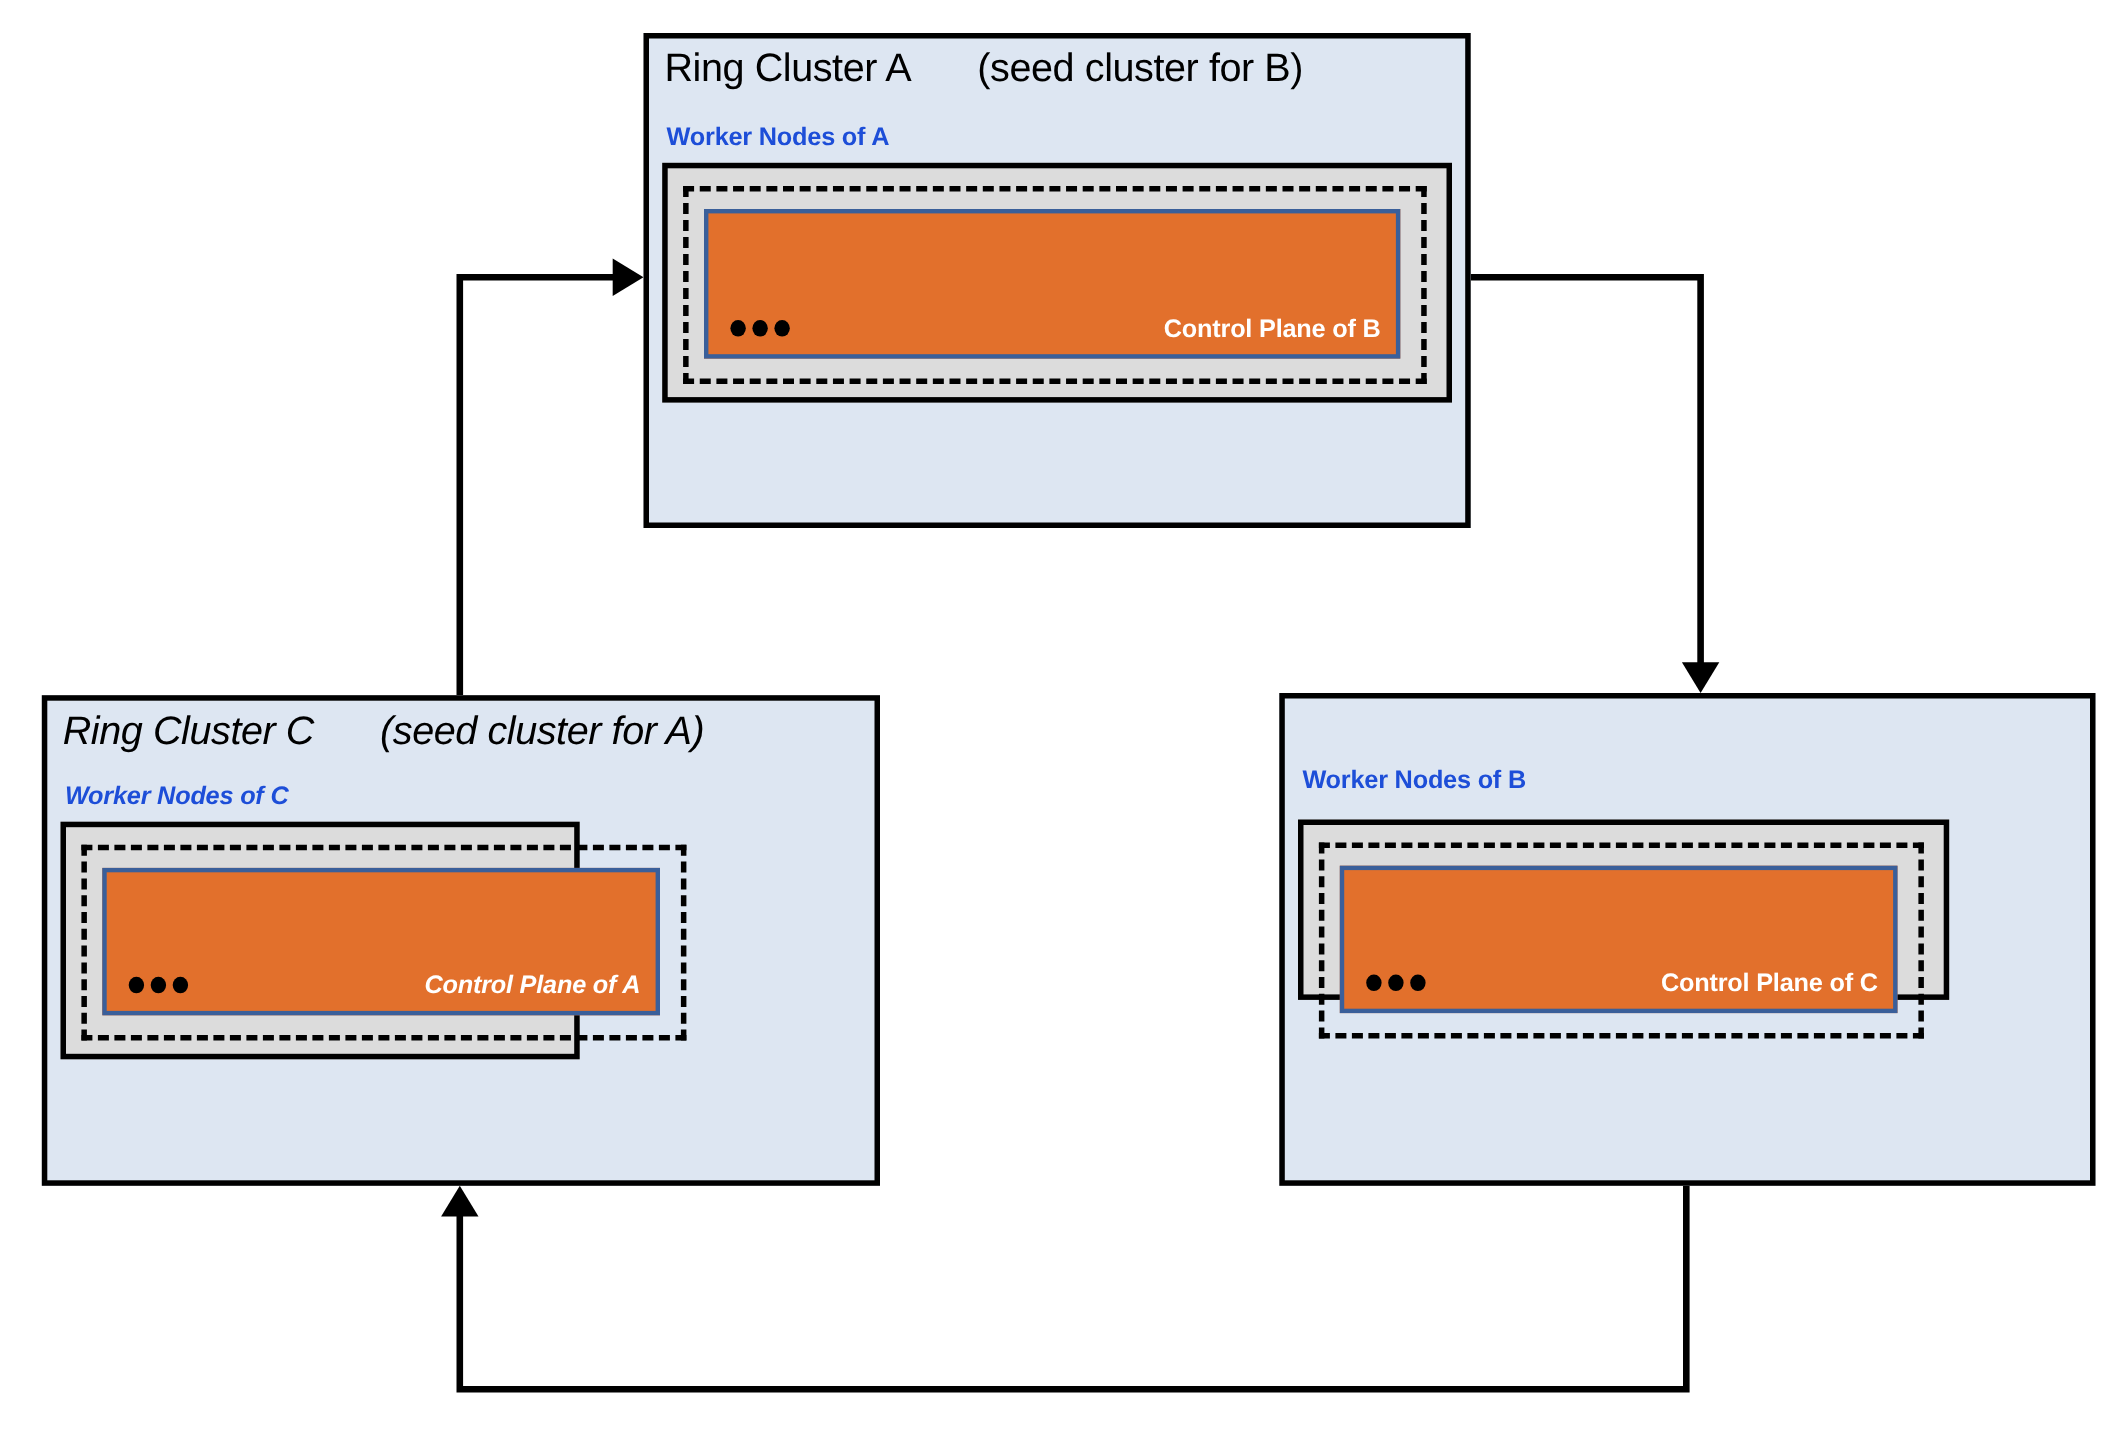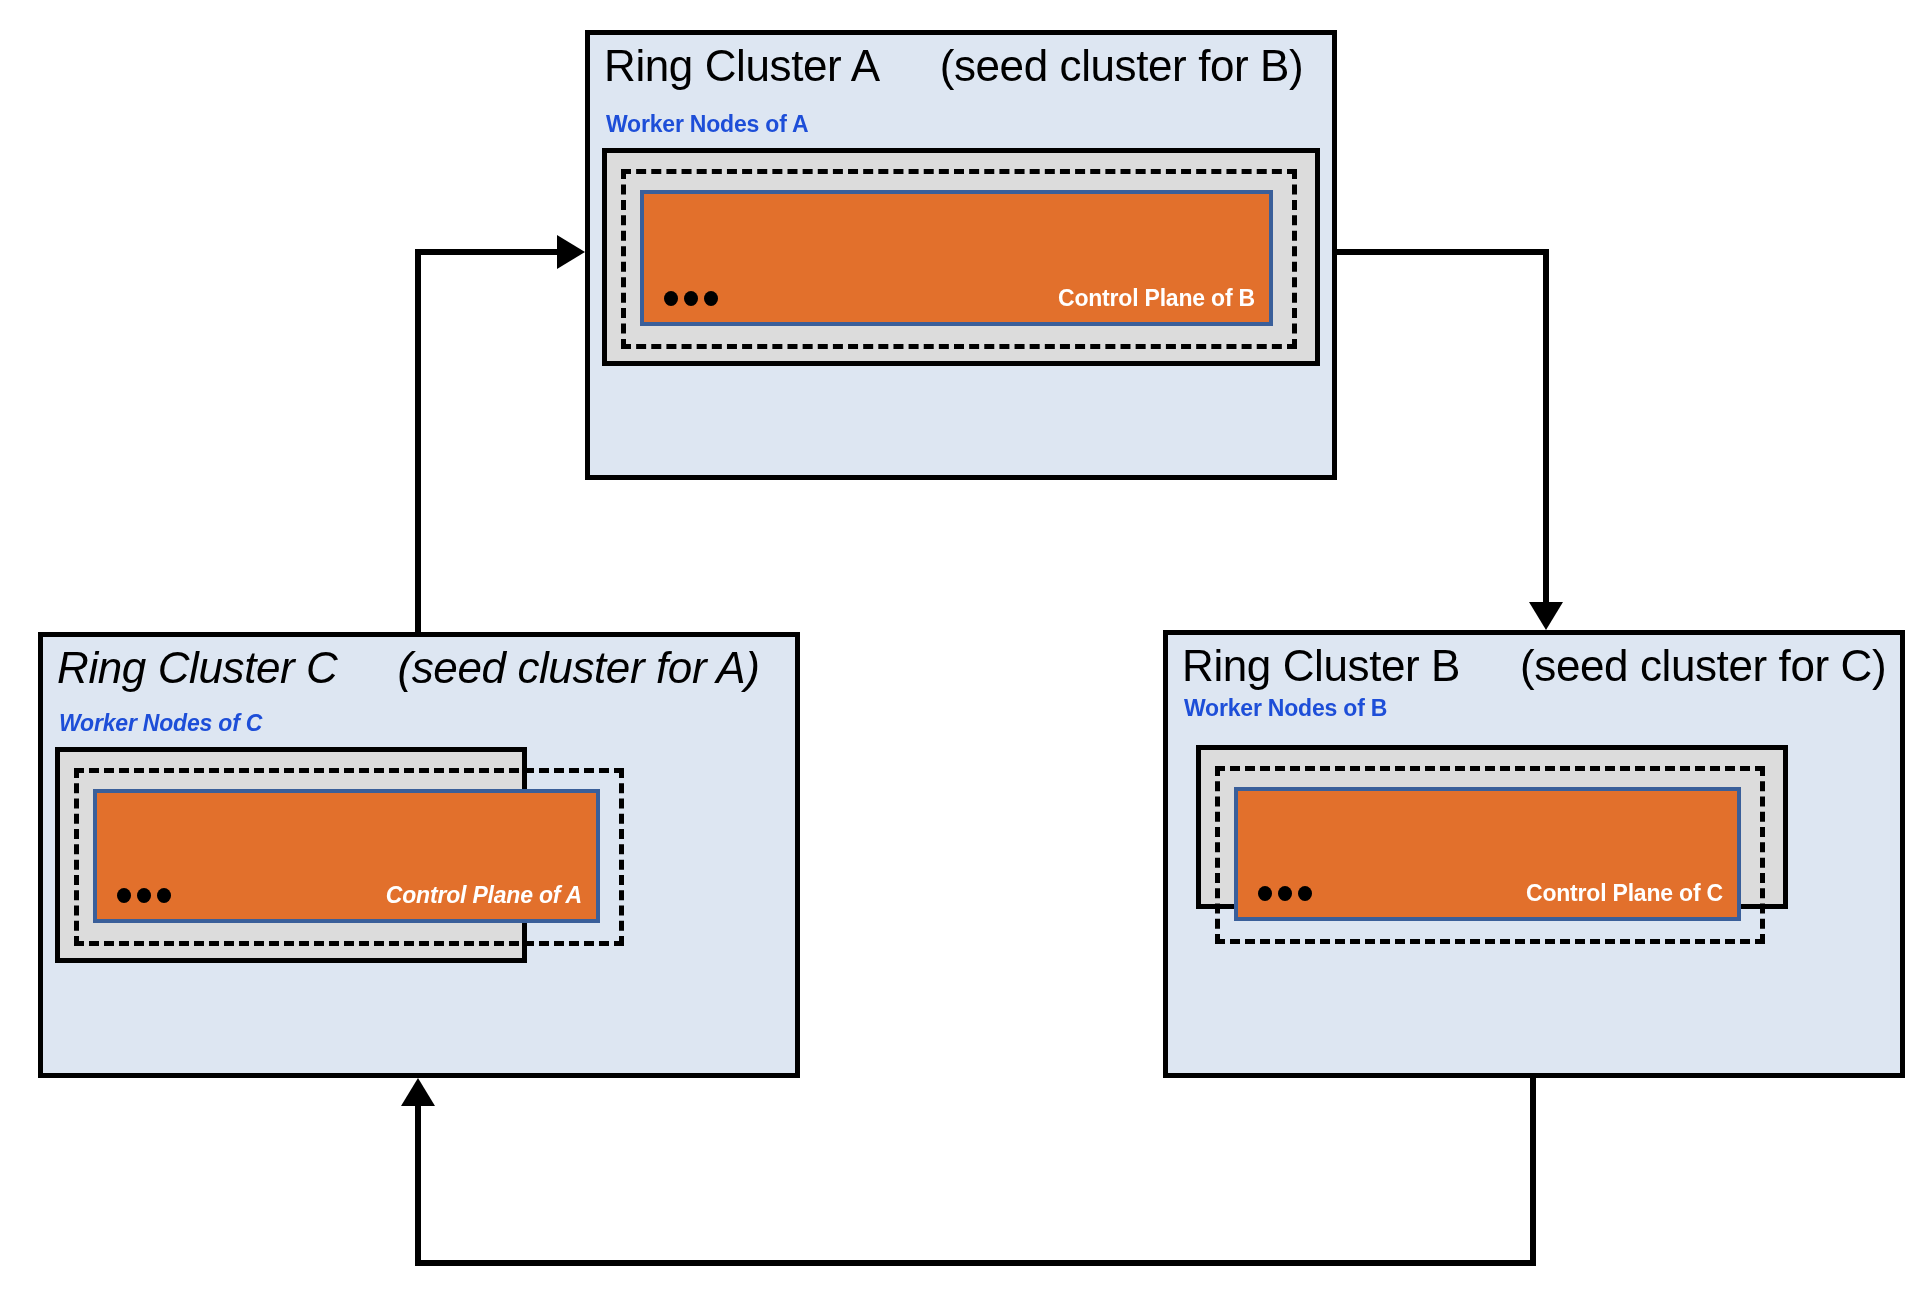--- a/index.html
+++ b/index.html
@@ -25,21 +25,21 @@
     box-sizing: border-box;
     background: #dde6f2;
     border: 5px solid #000000;
     z-index: 3;
   }
   .cluster-title {
     position: absolute;
     left: 14px;
     top: 6px;
     white-space: nowrap;
-    font-size: 44px;
+    font-size: 36px;
     font-weight: 400;
     color: #000000;
     letter-spacing: -0.4px;
   }
   .cluster-title .seed {
     display: inline-block;
     margin-left: 60px;
   }
   .worker-label {
     position: absolute;
@@ -176,26 +176,23 @@
             <i></i>
             <i></i>
           </div>
           <div class="cp-label">Control Plane of A</div>
         </div>
       </div>
     </div>
   </div>
 
   <div class="cluster" style="left:1163px; top:630px; width:742px; height:448px;">
-    <div class="cluster-title">
-      <span>Ring Cluster B</span><span class="seed">(seed cluster for C)</span>
-    </div>
     <div class="worker-label" style="top:60px;">Worker Nodes of B</div>
 
-    <div class="gray-box" style="left:28px; top:110px; width:592px; height:164px;text-decoration:underline;">
+    <div class="gray-box" style="left:12px; top:110px; width:592px; height:164px;text-decoration:underline;">
       <div class="dashed-box" style="left:14px; top:16px; width:550px; height:178px;">
         <div class="orange-box" style="left:14px; top:16px; width:507px; height:134px;">
           <div class="dots">
             <i></i>
             <i></i>
             <i></i>
           </div>
           <div class="cp-label">Control Plane of C</div>
         </div>
       </div>

